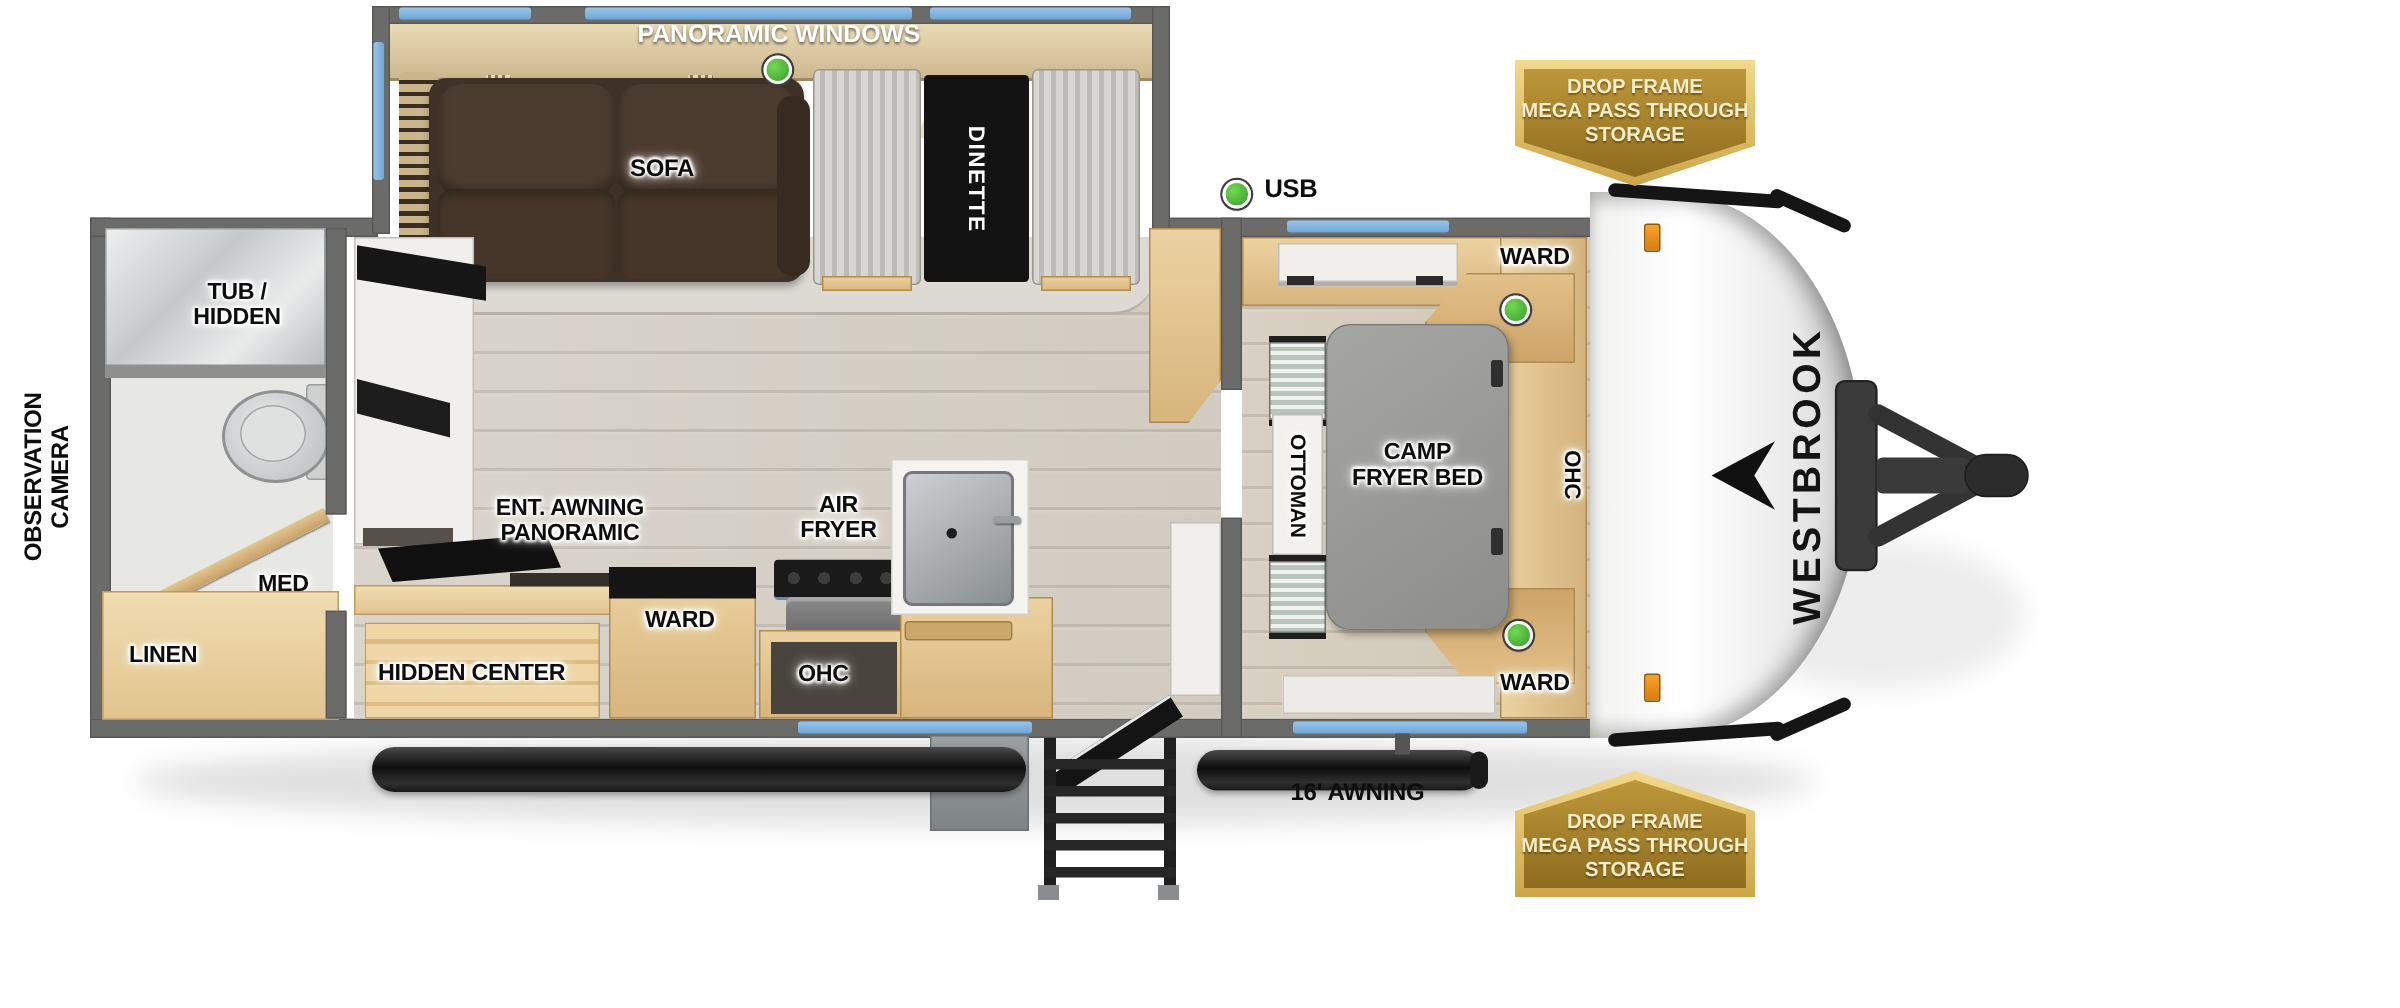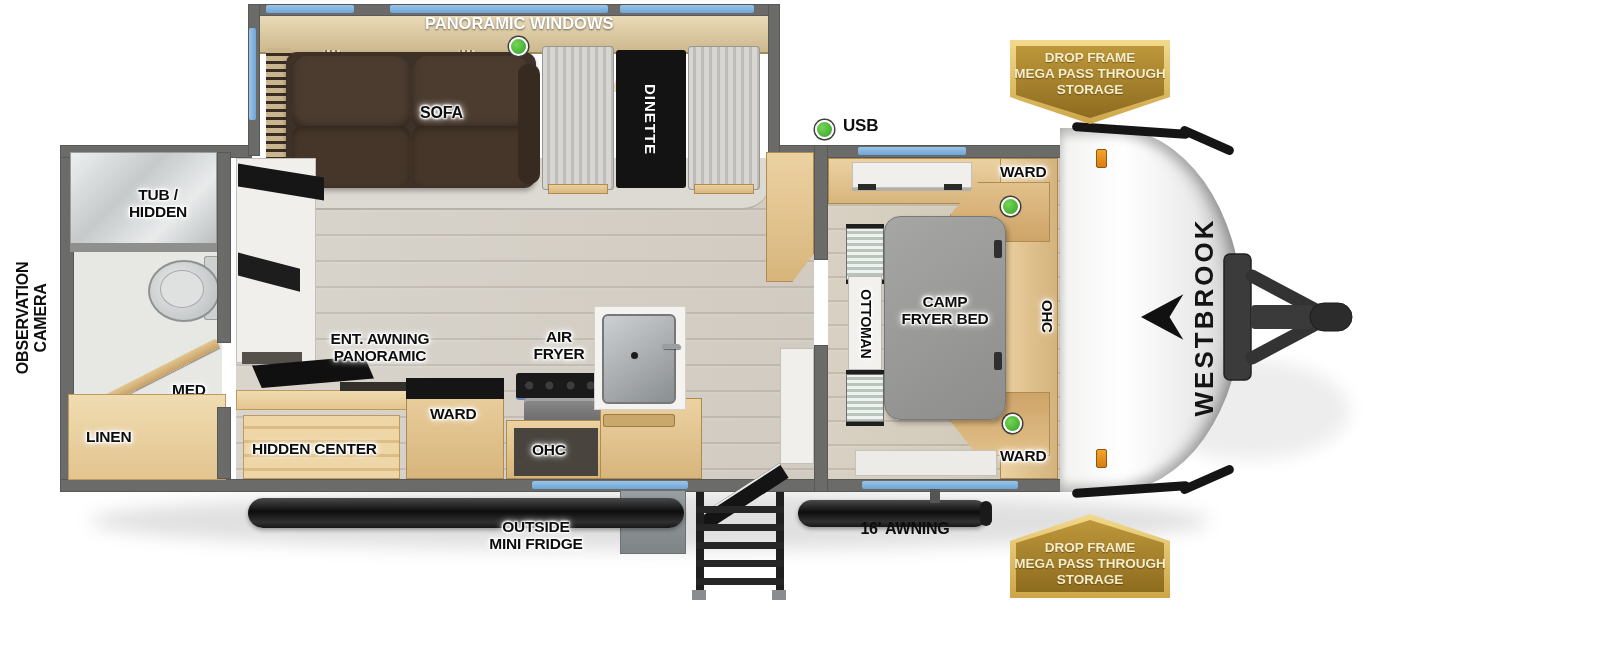--- a/index.html
+++ b/index.html
@@ -246,19 +246,15 @@
   <div class="abs" style="left:696px;top:492px;width:8px;height:100px;background:#1f1f1f;"></div>
   <div class="abs" style="left:776px;top:492px;width:8px;height:100px;background:#1f1f1f;"></div>
   <div class="abs" style="left:696px;top:506px;width:88px;height:7px;background:#262626;border-radius:2px;"></div>
   <div class="abs" style="left:696px;top:524px;width:88px;height:7px;background:#262626;border-radius:2px;"></div>
   <div class="abs" style="left:696px;top:542px;width:88px;height:7px;background:#262626;border-radius:2px;"></div>
   <div class="abs" style="left:696px;top:560px;width:88px;height:7px;background:#262626;border-radius:2px;"></div>
   <div class="abs" style="left:696px;top:578px;width:88px;height:7px;background:#262626;border-radius:2px;"></div>
   <div class="abs" style="left:692px;top:590px;width:14px;height:10px;background:#8a8d8f;"></div>
   <div class="abs" style="left:772px;top:590px;width:14px;height:10px;background:#8a8d8f;"></div>
 
-  <div class="lbl" style="left:471px;top:518px;width:130px;">
-    <span>OUTSIDE</span><br>
-    <span>MINI FRIDGE</span>
-  </div>
   <div class="lbl" style="left:845px;top:520px;width:120px;font-size:16px;text-shadow:none;">16' AWNING</div>
 
 </div>
 
 </body></html>

